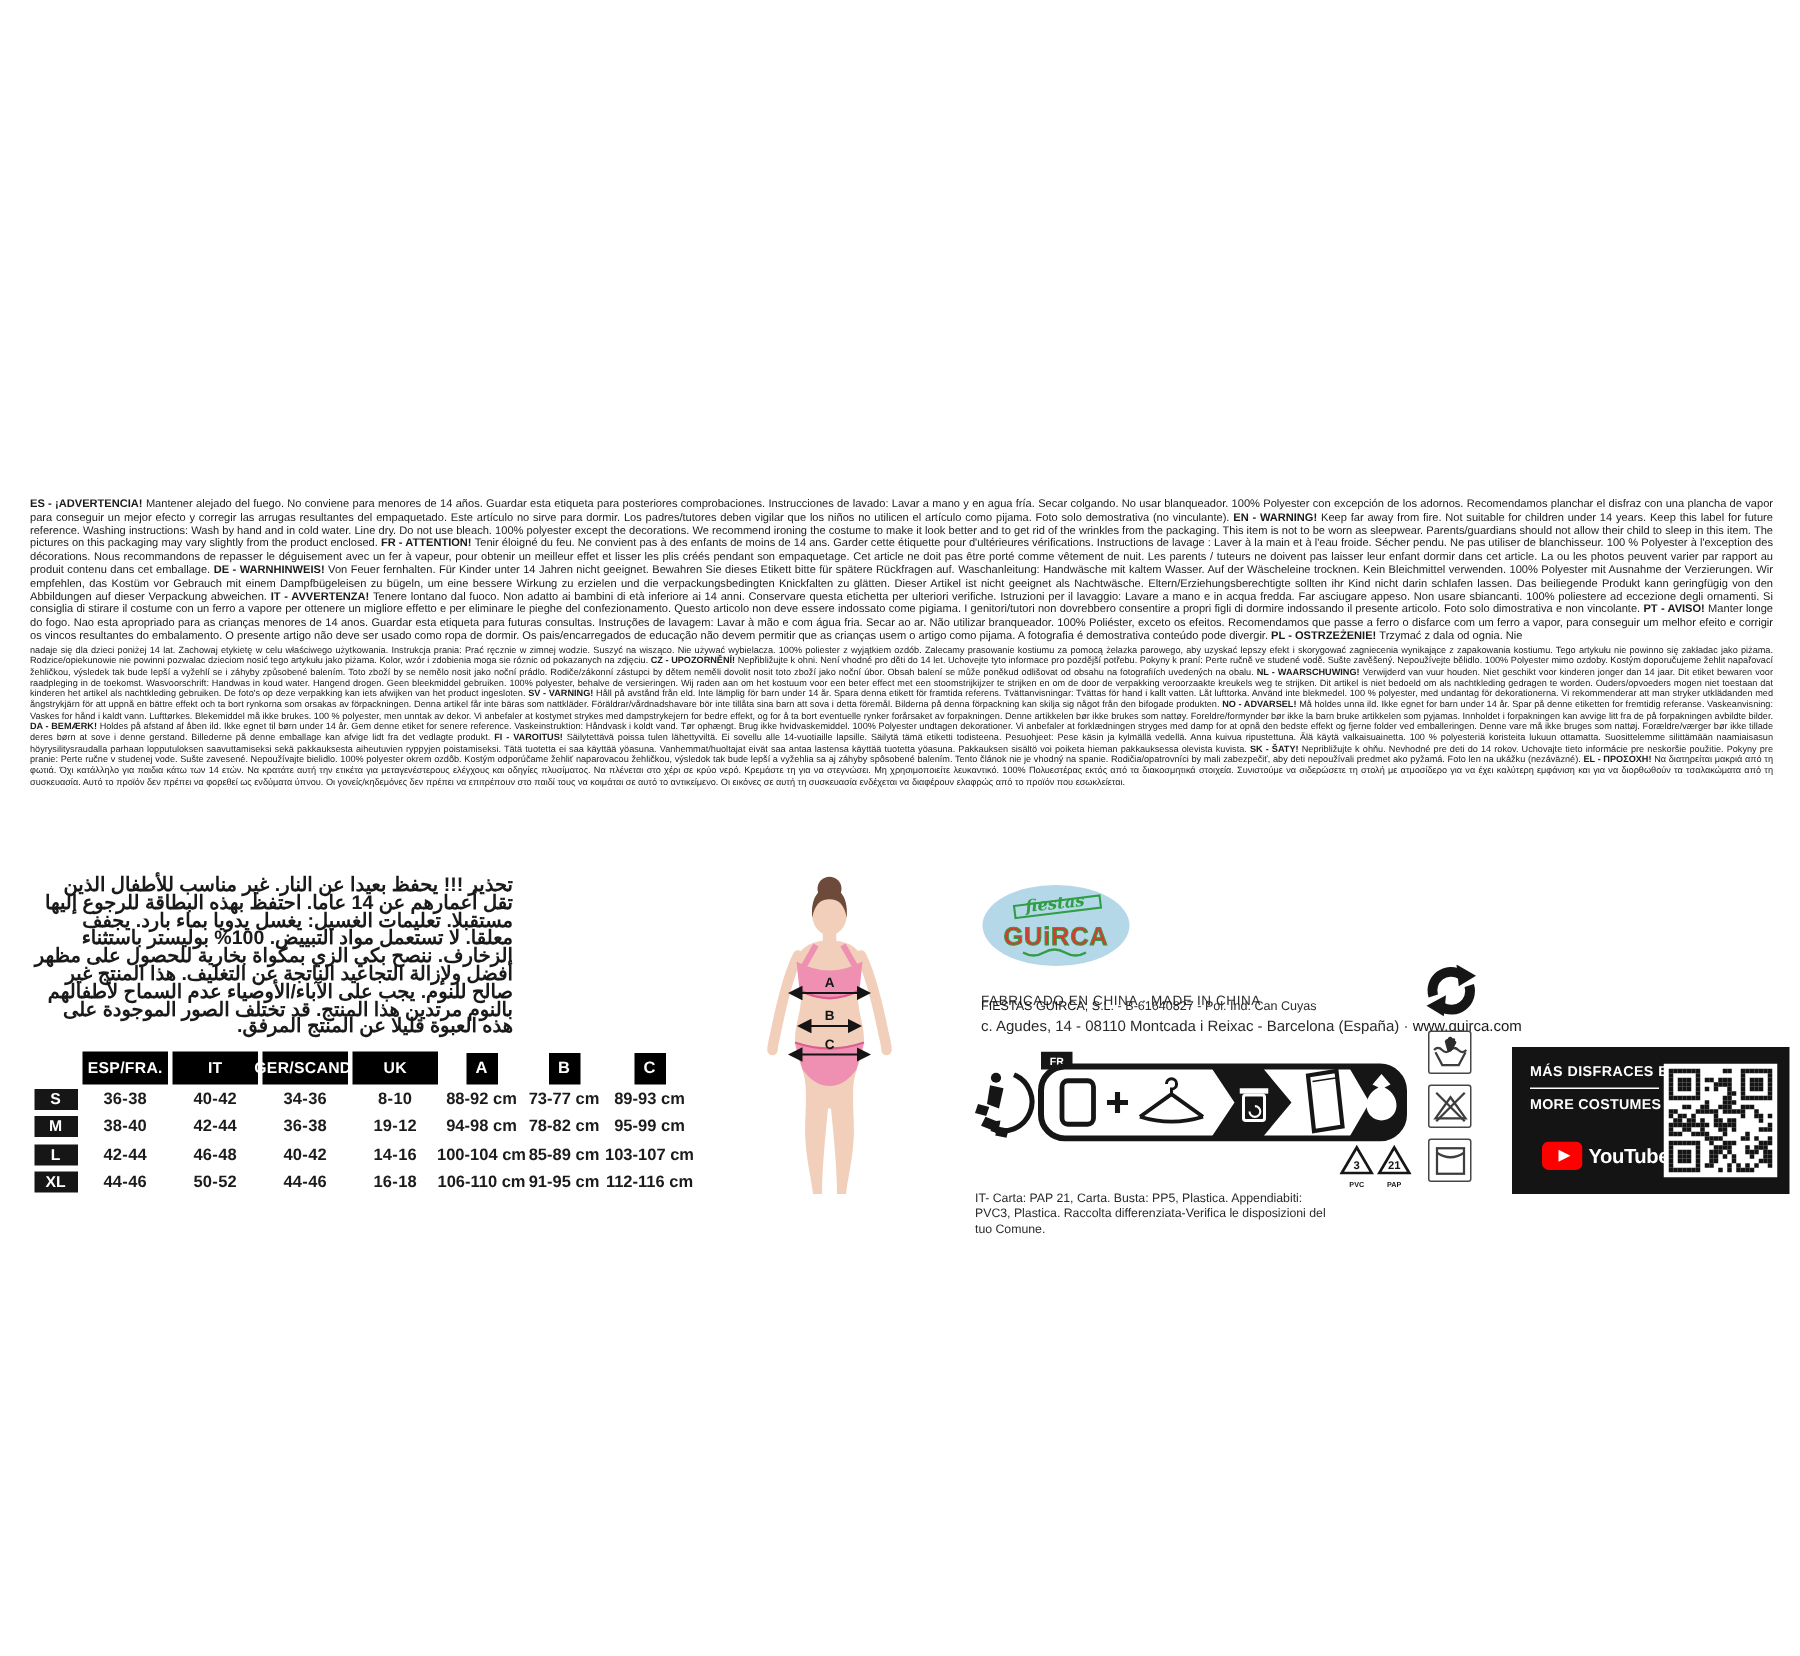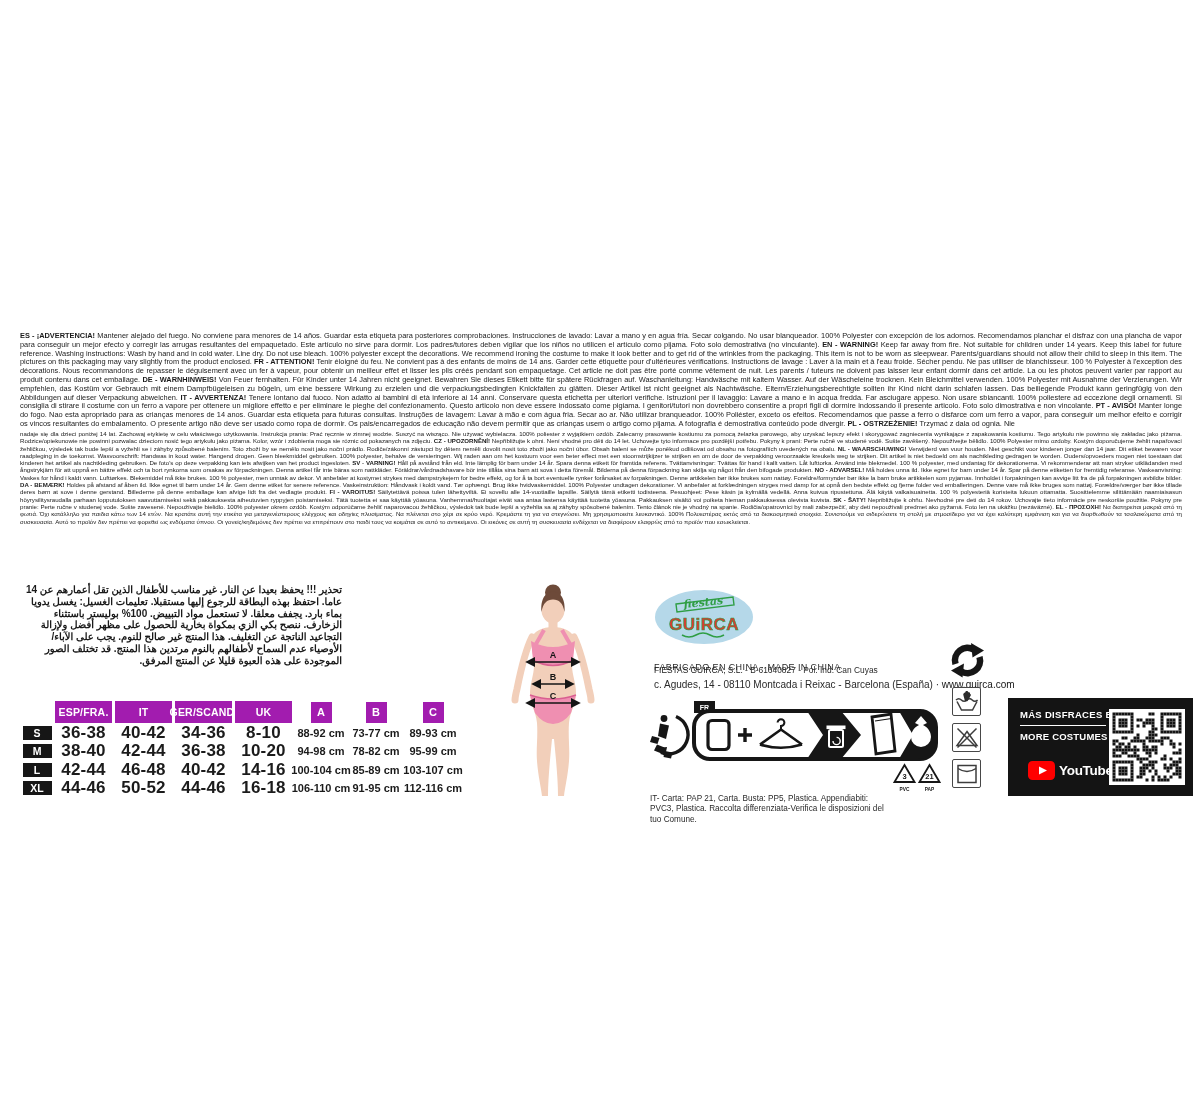--- a/index.html
+++ b/index.html
@@ -6,37 +6,37 @@
   .page{position:relative;width:1200px;height:1104px;background:#ffffff;overflow:hidden;
         font-family:"Liberation Sans",sans-serif;color:#161616;}
   .abs{position:absolute;}
 
   
   .warn-large{left:20px;top:332px;width:1162px;font-size:7.4px;line-height:8.8px;
               text-align:justify;color:#1a1a1a;}
   .warn-small{left:20px;top:430px;width:1162px;font-size:6.1px;line-height:7.3px;
               text-align:justify;color:#1a1a1a;}
   .warn-large b,.warn-small b{font-weight:700;}
-  .warn-arabic{left:20px;top:584px;width:322px;font-size:10px;line-height:11.8px;
+  .warn-arabic{left:20px;top:584px;width:322px;font-size:13px;line-height:11.8px;
                font-weight:700;direction:rtl;text-align:right;color:#1a1a1a;}
 
   
   .chart-title{left:20px;top:659px;font-size:30px;color:#1d1d1d;letter-spacing:.5px;font-weight:400;}
   .chart-title b{font-weight:800;}
   .size-grid{left:22px;top:701px;display:grid;
              grid-template-columns:30px 57px 57px 57px 57px 52px 52px 56px;
              grid-template-rows:22px;grid-auto-rows:17.5px;
              column-gap:3px;row-gap:1px;align-items:center;justify-items:center;}
-  .hd{width:100%;height:22px;background:#a21caf;color:#fff;display:flex;align-items:center;
+  .hd{width:100%;height:22px;background:#000000;color:#fff;display:flex;align-items:center;
       justify-content:center;font-weight:700;font-size:10.5px;letter-spacing:.2px;}
   .hd.sq{width:21px;height:21px;font-size:11px;}
   .sizebox{width:29px;height:14px;background:#161616;color:#fff;font-weight:700;font-size:10.5px;
            display:flex;align-items:center;justify-content:center;}
   .cell{font-weight:700;color:#1b1b1b;}
-  .cell.v{font-size:17px;letter-spacing:.2px;}
+  .cell.v{font-size:11px;letter-spacing:.2px;}
   .cell.cm{font-size:11px;white-space:nowrap;}
 
   
   .made-in{left:654px;top:648px;font-size:9px;letter-spacing:.4px;color:#2a2a2a;margin-top:14px;}
   .company1{left:654px;top:665px;font-size:8.4px;color:#2a2a2a;}
   .company2{left:654px;top:679px;font-size:10px;color:#2a2a2a;}
   .company1 b,.company2 b{font-weight:400;color:#161616;}
 
   
   .it-text{left:650px;top:794px;width:242px;font-size:8.2px;line-height:10.4px;color:#2a2a2a;}
@@ -86,21 +86,21 @@
     <div class="cell cm">88-92 cm</div>
     <div class="cell cm">73-77 cm</div>
     <div class="cell cm">89-93 cm</div>
 
     <div>
         <span class="sizebox">M</span>
       </div>
     <div class="cell v">38-40</div>
     <div class="cell v">42-44</div>
     <div class="cell v">36-38</div>
-    <div class="cell v">10-20</div>
+    <div class="cell v">19-12</div>
     <div class="cell cm">94-98 cm</div>
     <div class="cell cm">78-82 cm</div>
     <div class="cell cm">95-99 cm</div>
 
     <div>
         <span class="sizebox">L</span>
       </div>
     <div class="cell v">42-44</div>
     <div class="cell v">46-48</div>
     <div class="cell v">40-42</div>

